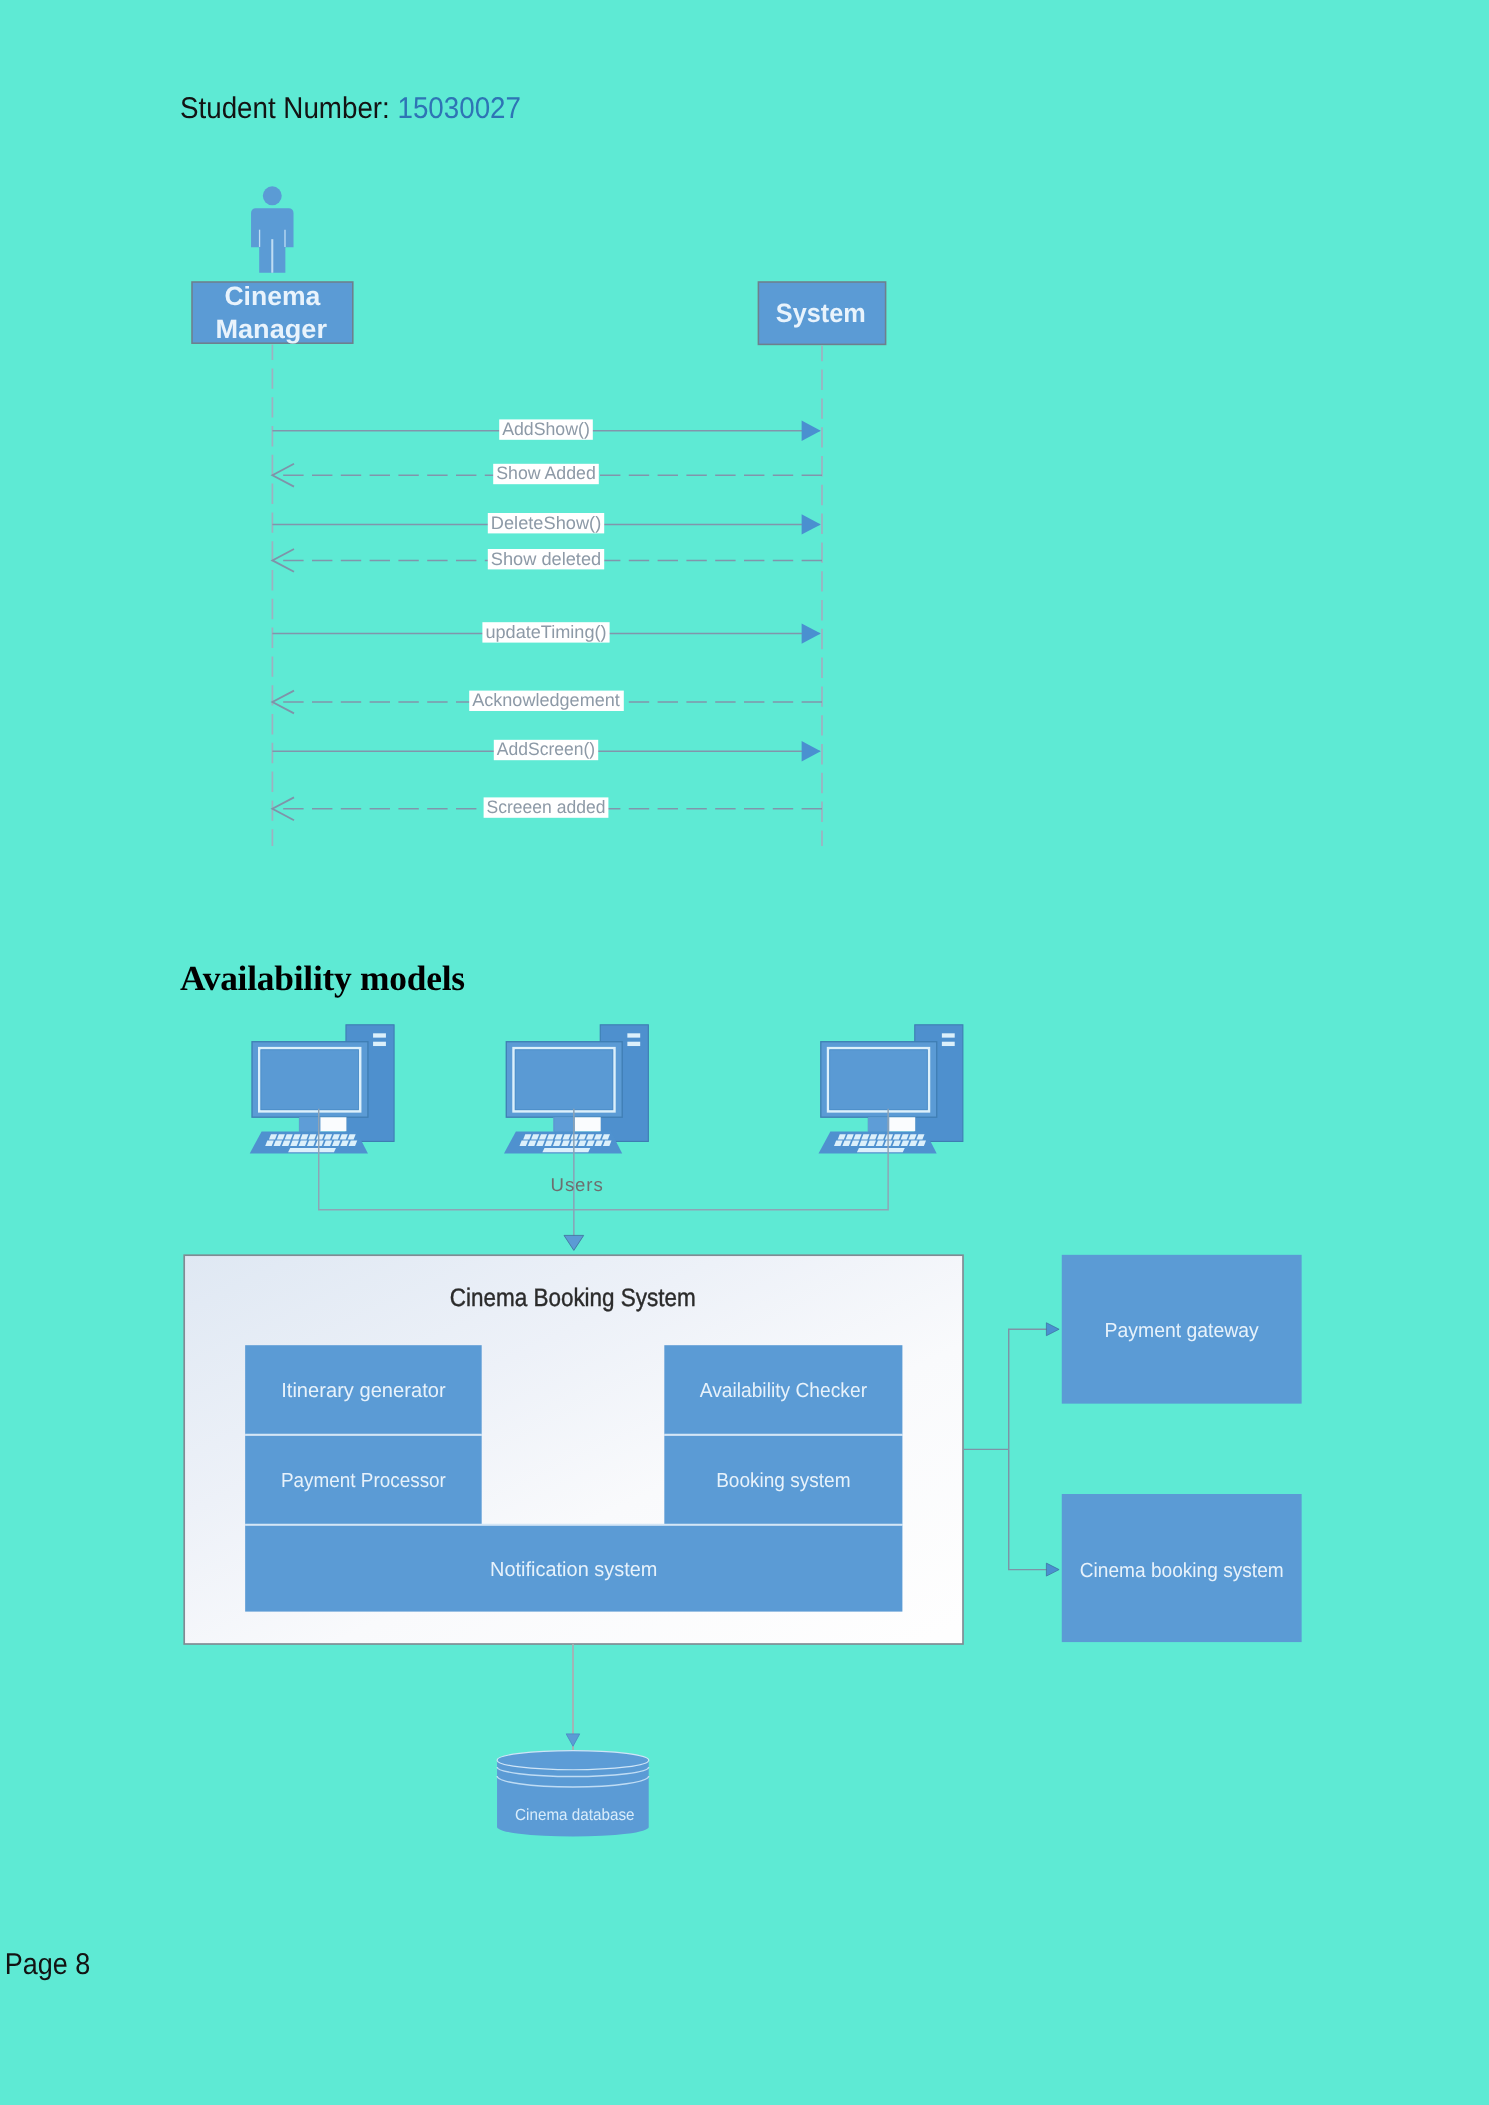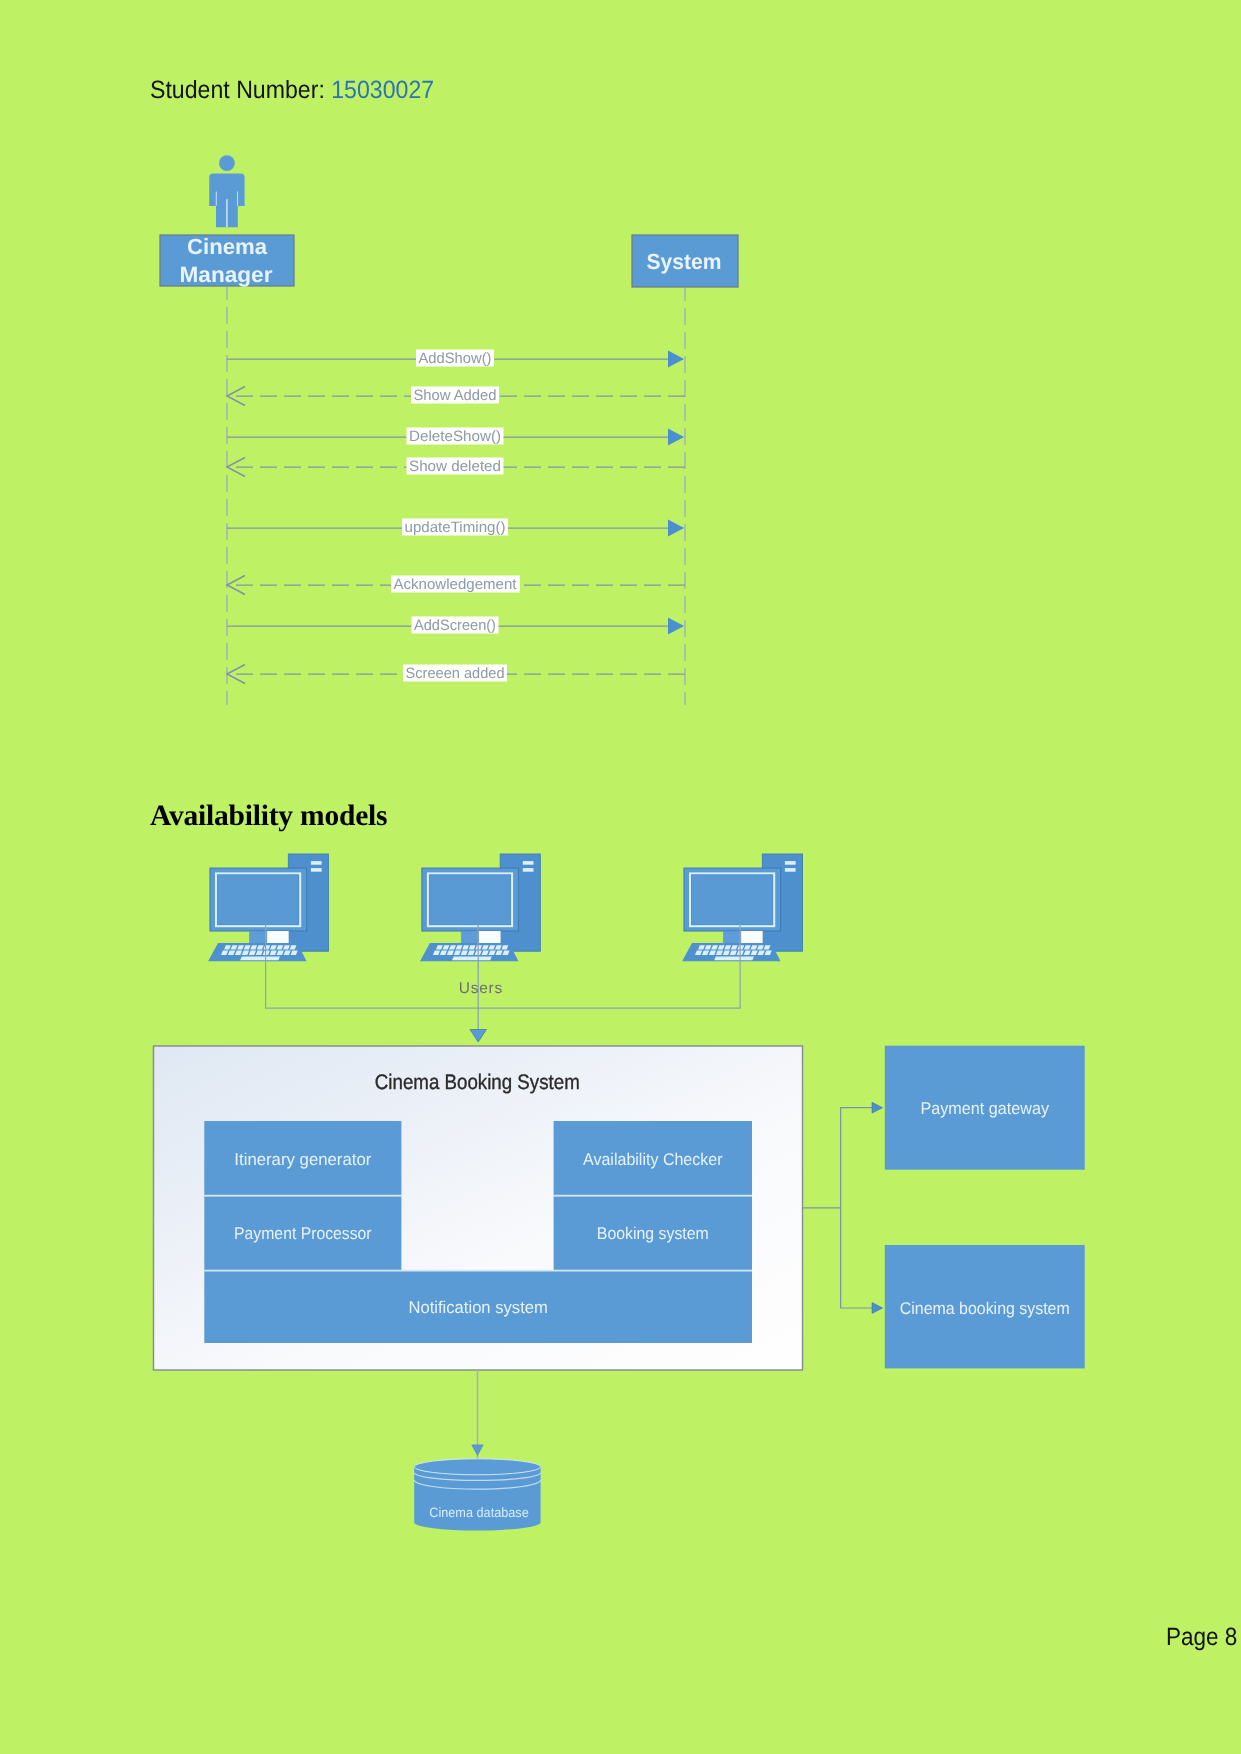--- a/index.html
+++ b/index.html
@@ -1,24 +1,24 @@
 <!DOCTYPE html>
 <html><head>
 <meta charset="utf-8">
 <style>
   html,body{margin:0;padding:0;}
   body{width:1241px;height:1754px;background:#ffffff;position:relative;overflow:hidden;
        font-family:"Liberation Sans",sans-serif;-webkit-font-smoothing:antialiased;text-rendering:geometricPrecision;}
-  .page{position:absolute;left:0;top:0;width:1241px;height:1754px;background:#bef264;}
+  .page{position:absolute;left:0;top:0;width:1241px;height:1754px;background:#5eead4;}
   #studentline{position:absolute;left:150px;top:76px;font-size:25px;color:#131313;white-space:nowrap;
                transform:scaleX(0.925);transform-origin:0 0;}
   #studentline .num{color:#2E74B5;}
   #archheading{position:absolute;left:150px;top:800px;font-family:"Liberation Serif",serif;
                font-weight:bold;font-size:29.5px;color:#000;white-space:nowrap;letter-spacing:-.2px;}
-  #pagenum{position:absolute;left:0;top:1623px;width:1241px;text-align:right;font-size:25px;color:#131313;}
+  #pagenum{position:absolute;left:0;top:1623px;width:1241px;text-align:left;font-size:25px;color:#131313;}
   #pagenum span{display:inline-block;transform:scaleX(0.90);transform-origin:50% 0;}
   svg.layer{position:absolute;left:0;top:0;width:1241px;height:1754px;overflow:visible;}
   text{font-family:"Liberation Sans",sans-serif;}
   .lifelbl{font-size:22px;font-weight:bold;fill:#E8F3FC;}
   .msglbl{font-size:15px;fill:#8D9AA7;}
   .archlbl-grey{font-size:15.5px;fill:#6E6E6E;letter-spacing:0.75px;}
   .paneltitle{font-size:21px;font-weight:normal;fill:#2b2b2b;stroke:#2b2b2b;stroke-width:0.35px;}
   .modlbl{font-size:17px;fill:#E7F2FB;}
   .dblbl{font-size:13.5px;fill:#D8ECFB;}
 </style>

